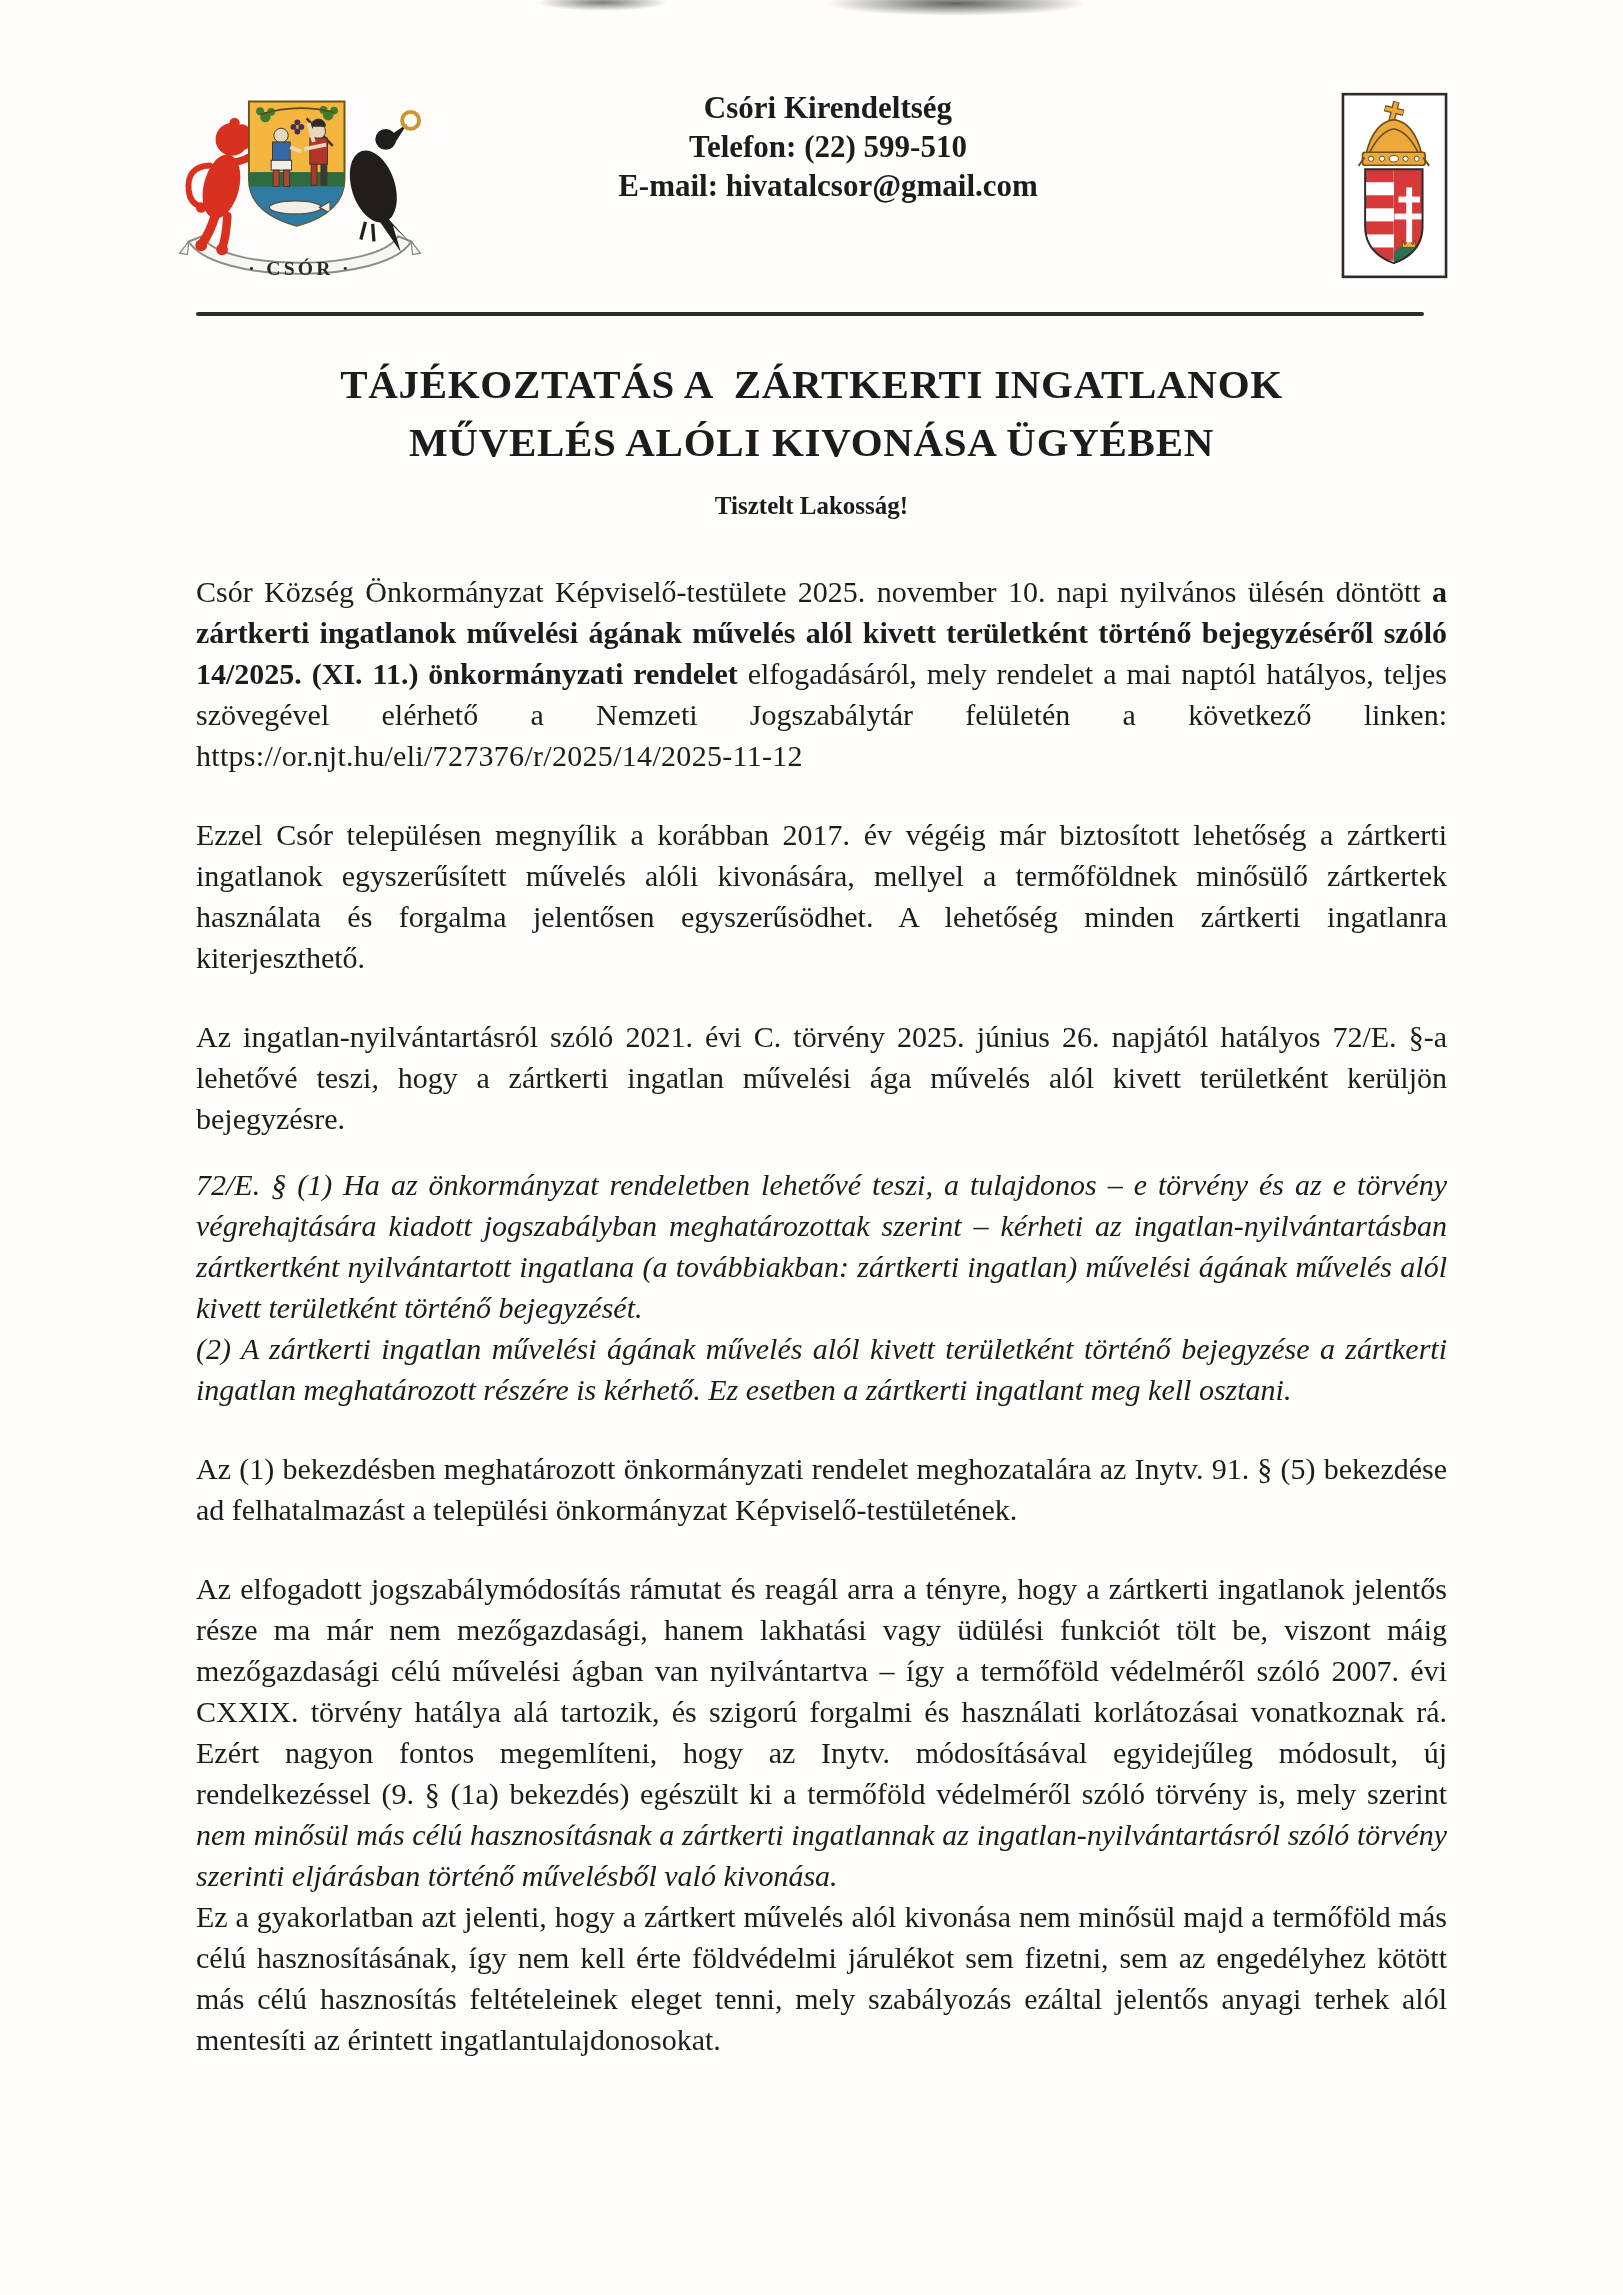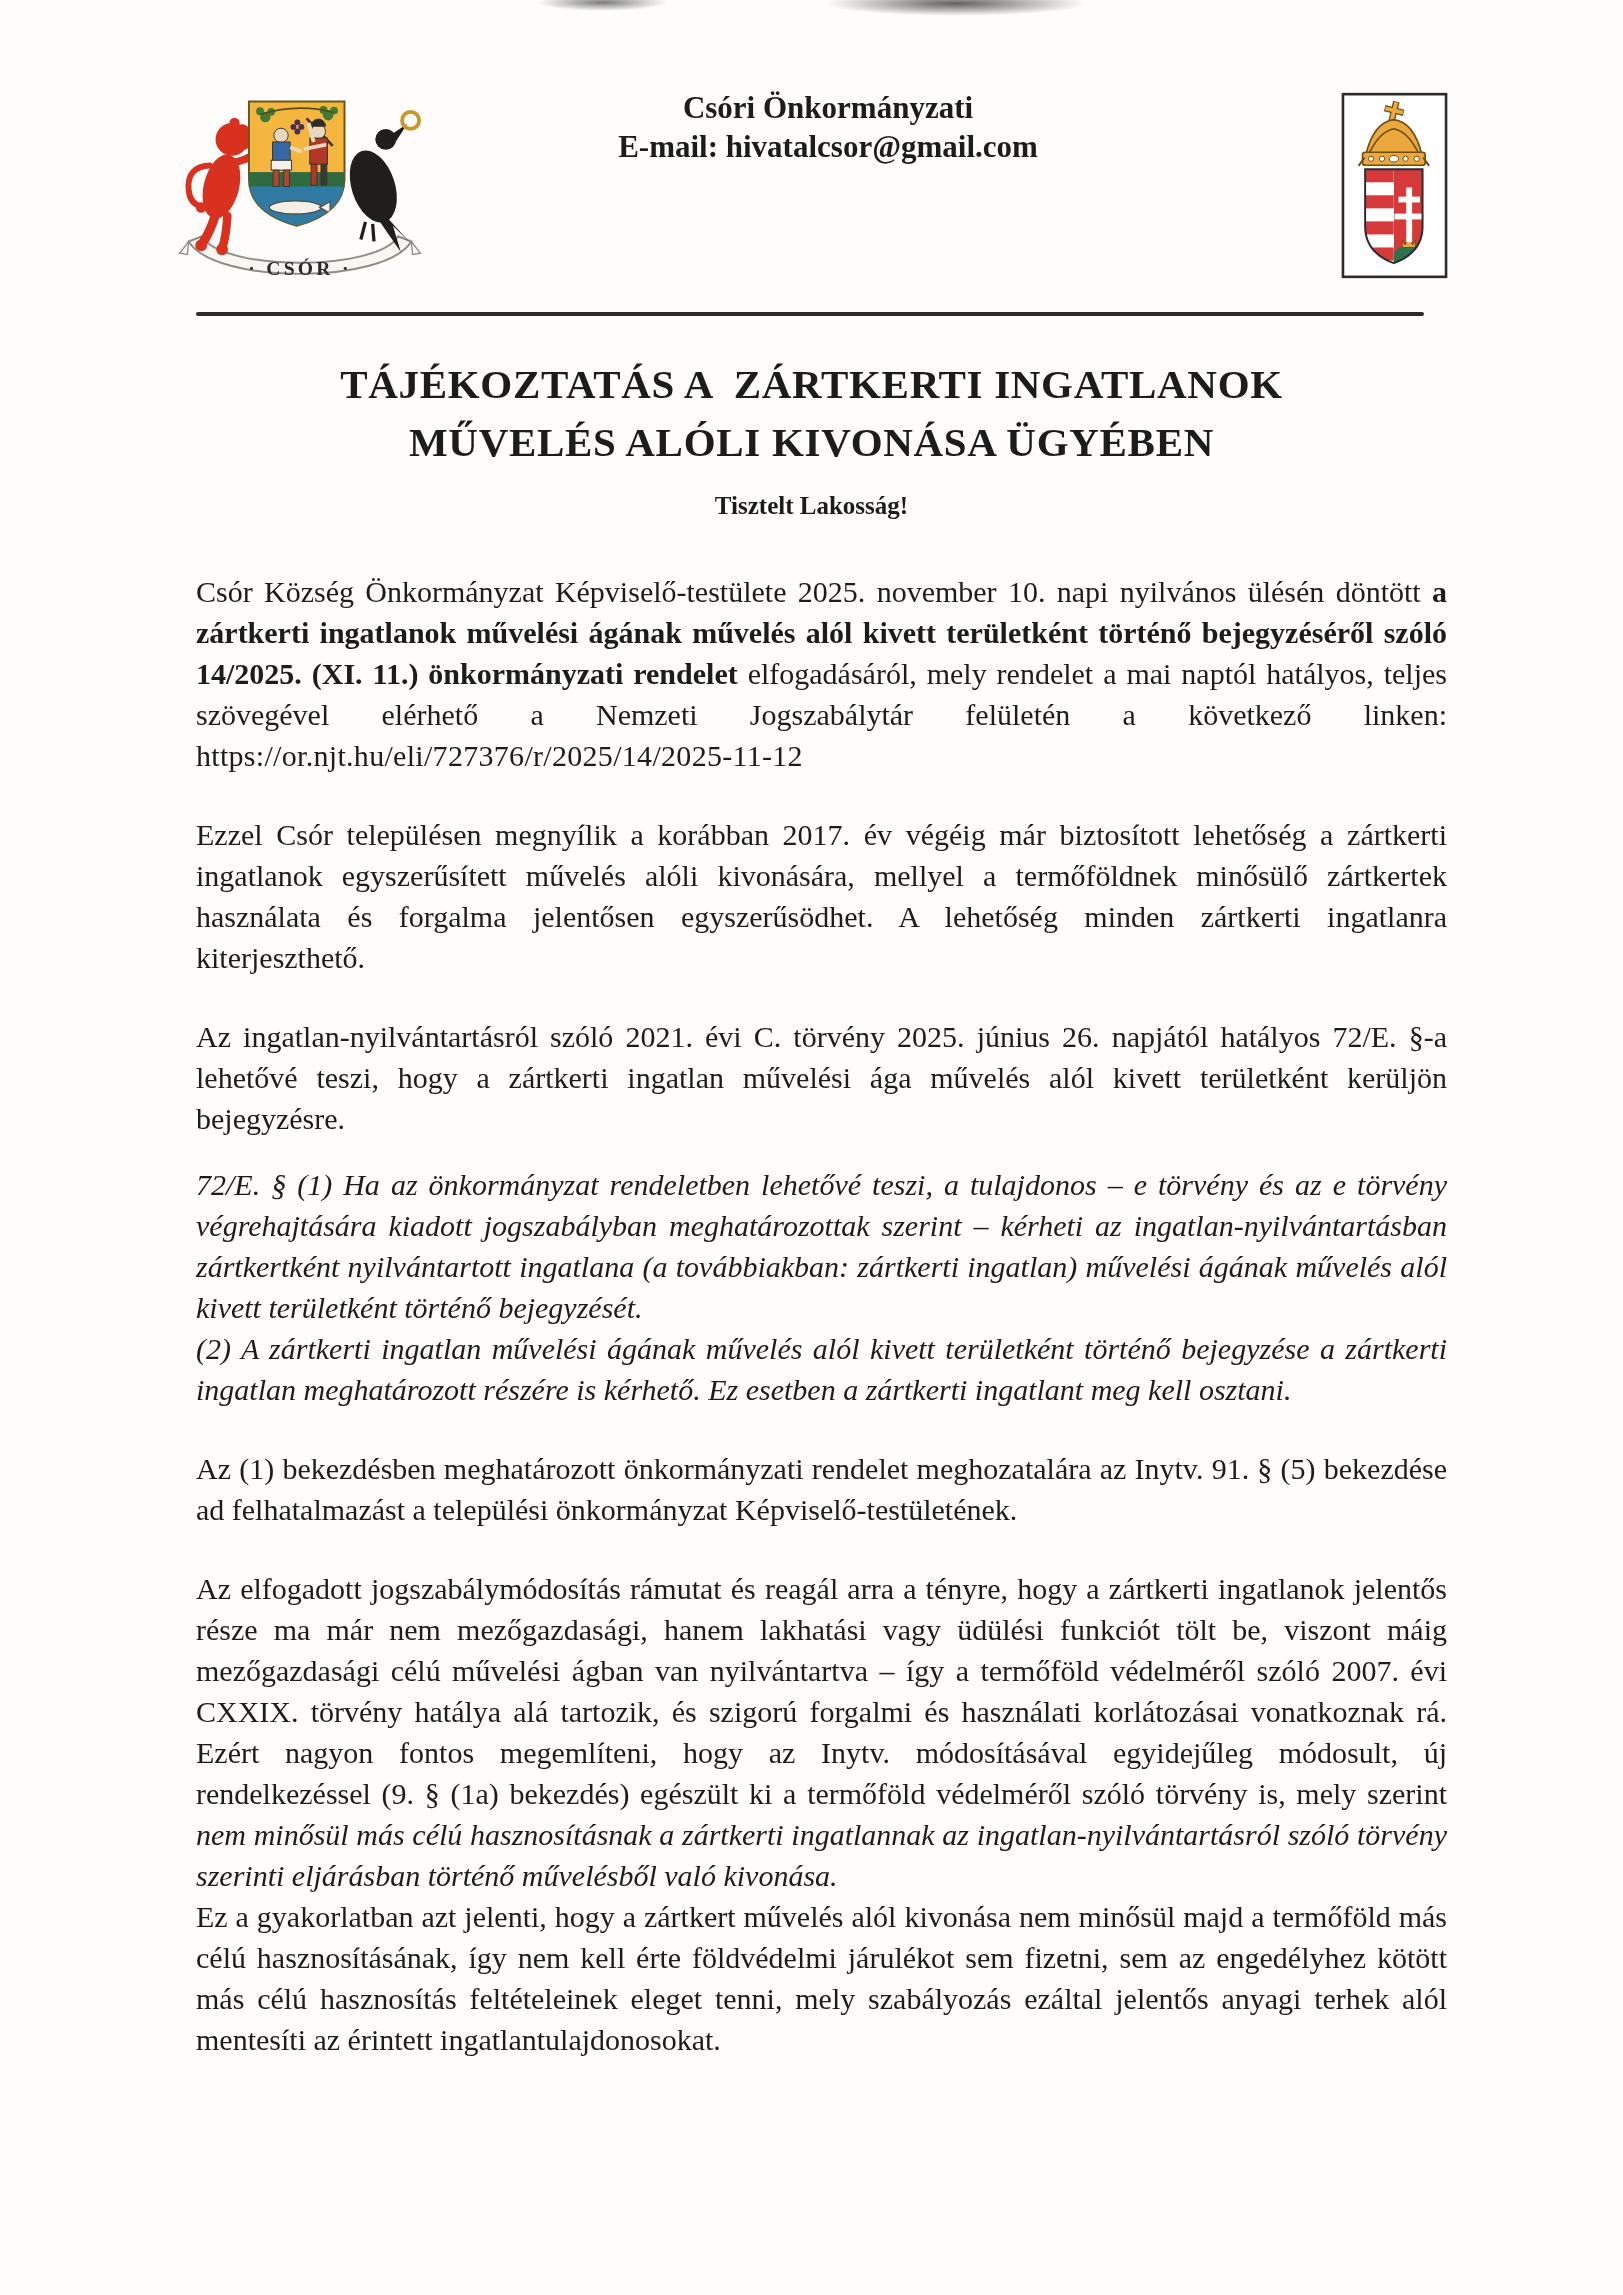--- a/index.html
+++ b/index.html
@@ -141,21 +141,22 @@
         <path d="M340,72 L364,56 L346,84 Z"></path>
         <path d="M330,196 L370,240 L342,212 L354,252 L322,206 Z"></path>
         <path d="M300,206 l-7,27 M311,209 l2,27" stroke="#211d1a" stroke-width="5" fill="none"></path>
       </g>
       <circle cx="369" cy="51" r="13" fill="none" stroke="#c8982f" stroke-width="6"></circle>
 
       <text x="200" y="288" text-anchor="middle" font-size="30" font-weight="bold" letter-spacing="5" fill="#2a2a28">· CSÓR ·</text>
     </svg>
 
     <div class="letterhead-text">
-      <div class="lh-line">Csóri Önkormányzati</div>
+      <div class="lh-line">Csóri Kirendeltség</div>
+      <div class="lh-line">Telefon: (22) 599-510</div>
       <div class="lh-line">E-mail: hivatalcsor@gmail.com</div>
     </div>
 
     <svg class="crest-right" viewBox="0 0 164 286" xmlns="http://www.w3.org/2000/svg">
       <defs>
         <clipPath id="huShield">
           <path d="M37,118 h88 v88 q0,40 -44,56 q-44,-16 -44,-56 Z"></path>
         </clipPath>
         <clipPath id="huLeft">
             <rect x="37" y="118" width="44" height="162"></rect>

